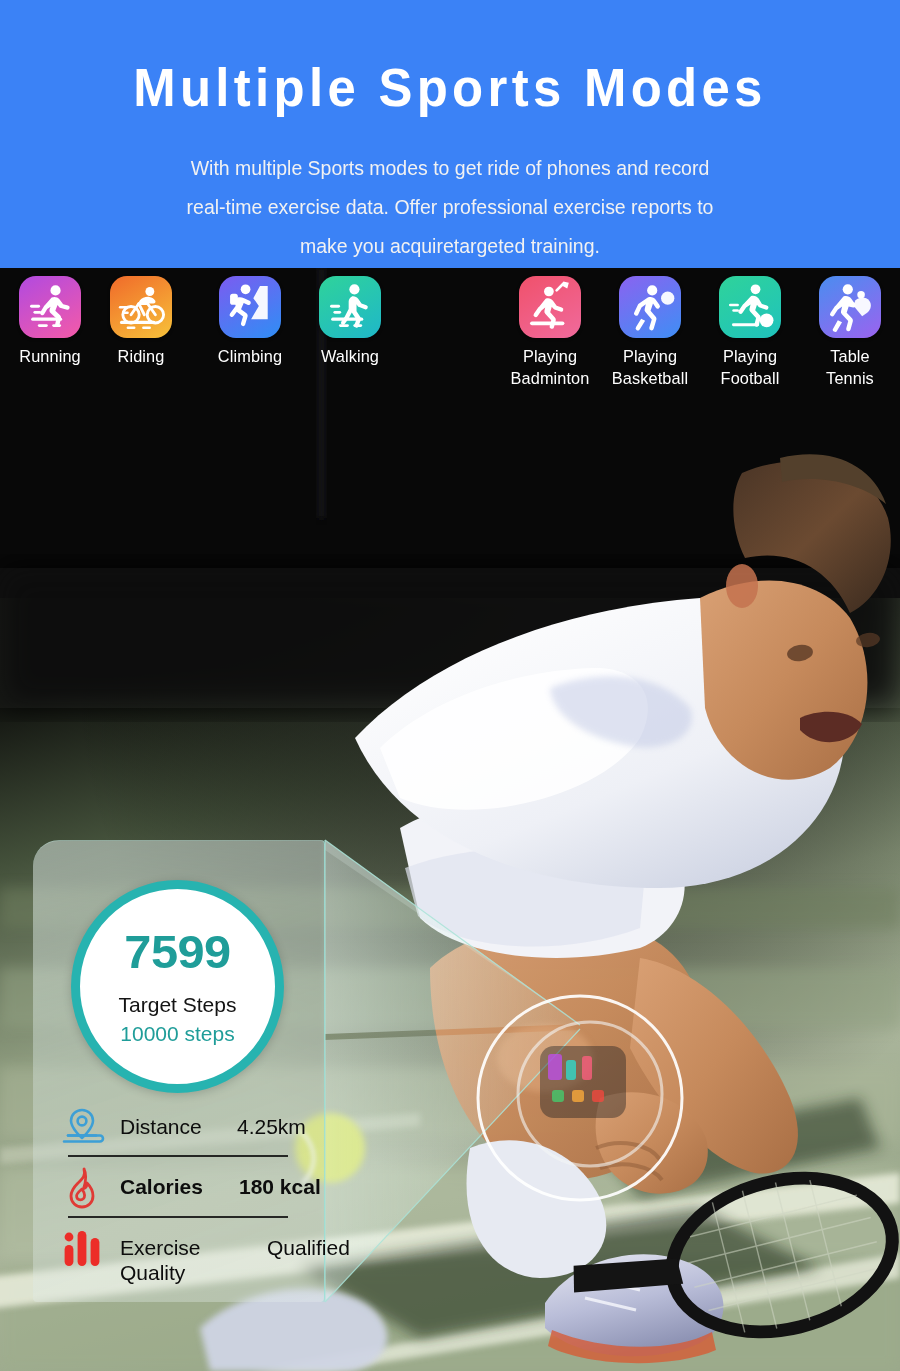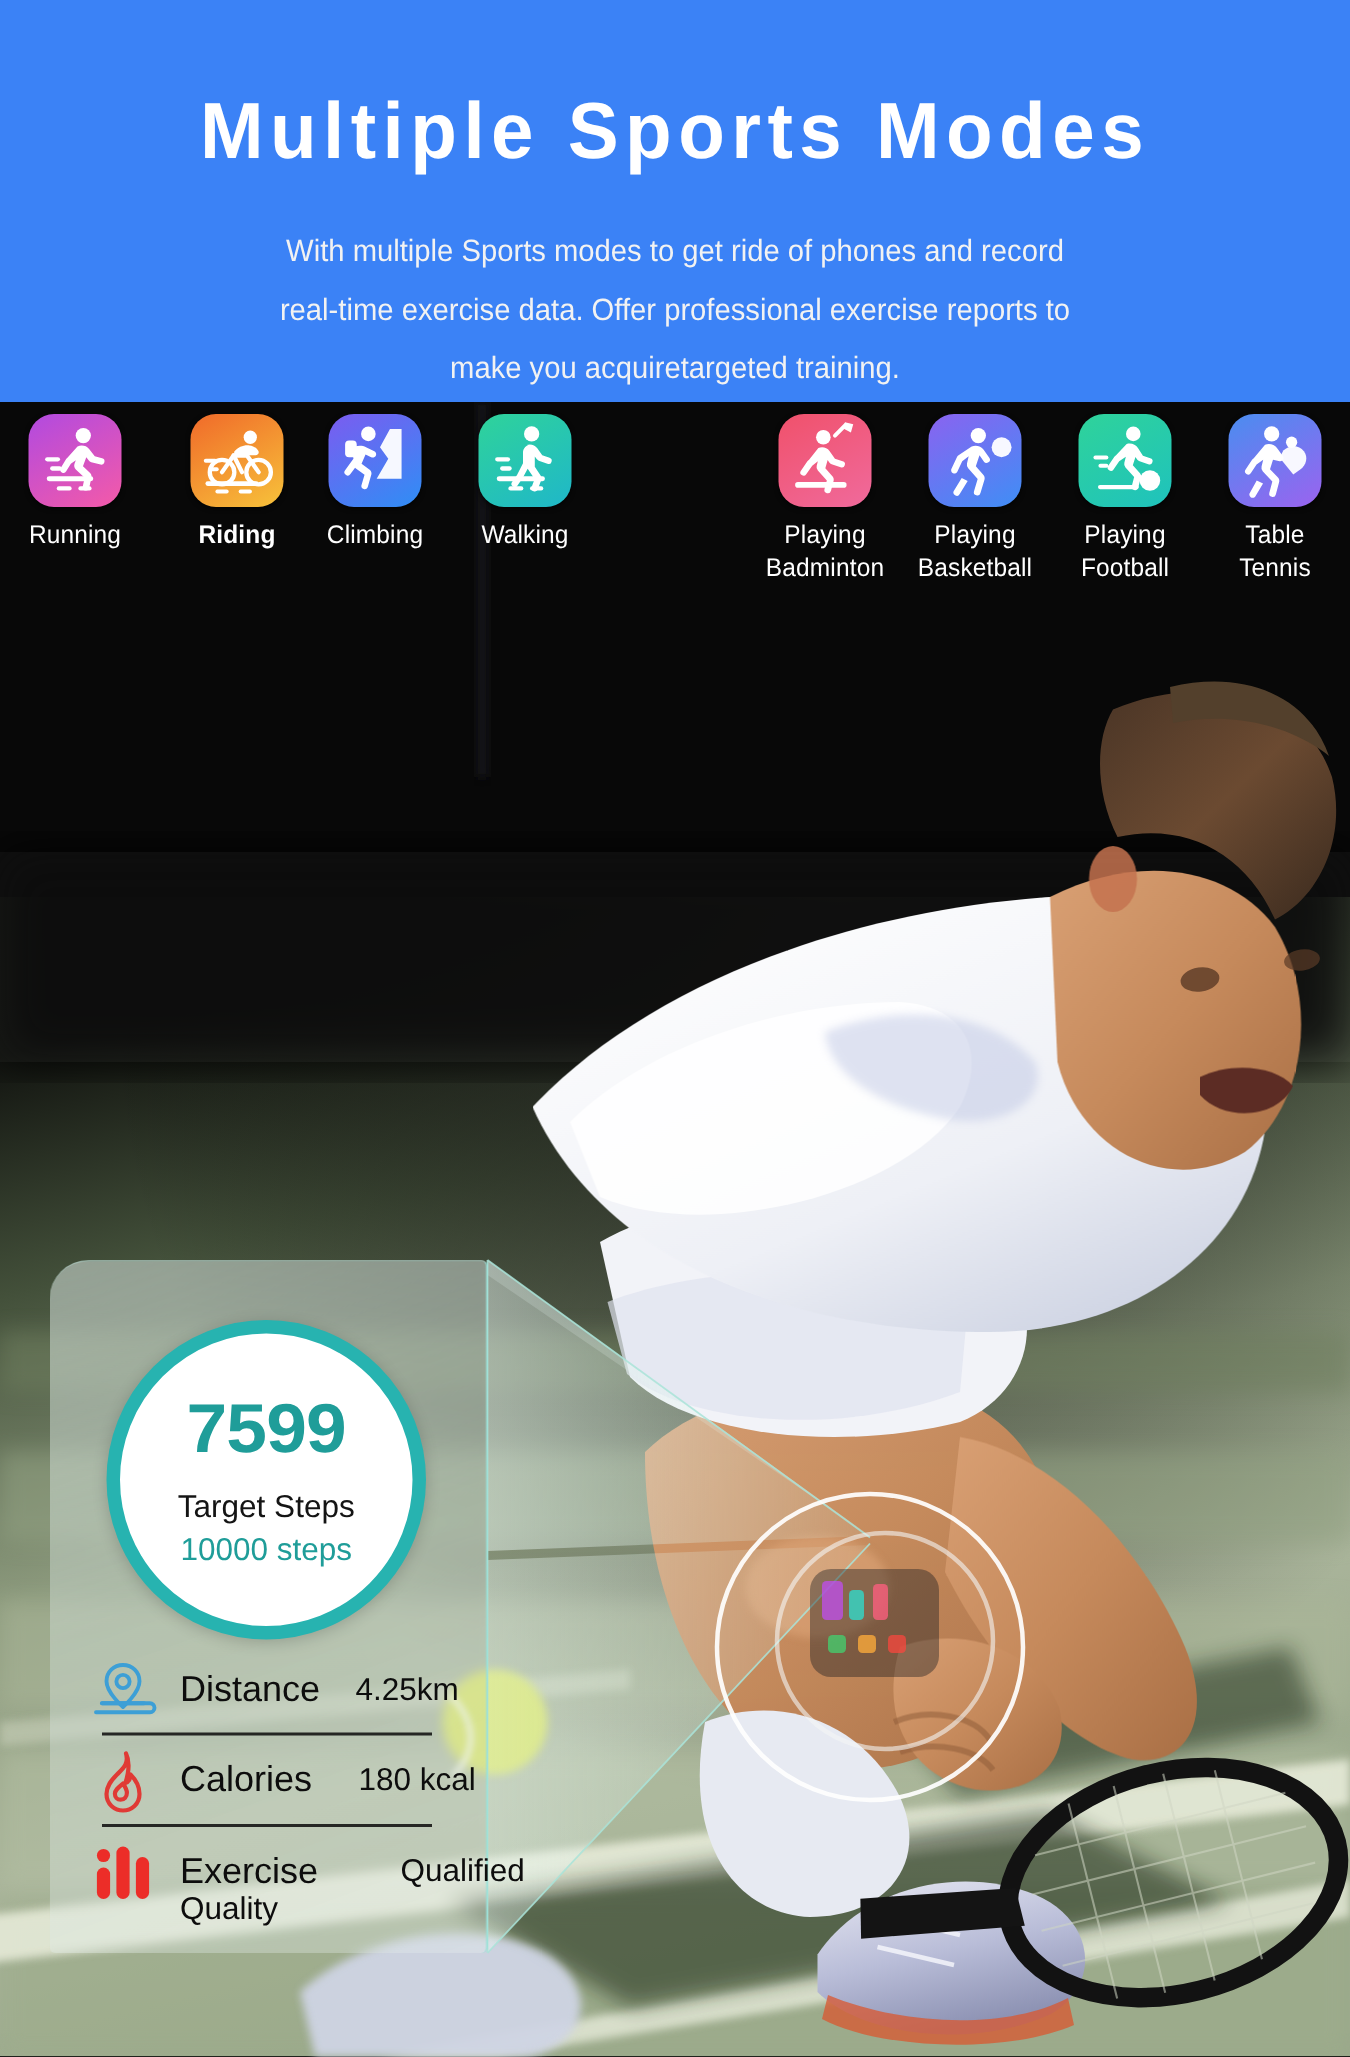--- a/index.html
+++ b/index.html
@@ -79,21 +79,21 @@
     color:#141414; font-size:21px;
   }
   .steps-goal {
     position:absolute; top:133px; left:0; width:100%; text-align:center;
     color:#1f9d99; font-size:21px;
   }
 
   .stat-row { position:absolute; left:58px; width:250px; height:58px; }
   .stat-icon { position:absolute; left:0; top:0; width:48px; height:48px; }
   .stat-name {
-    position:absolute; left:62px; top:10px; color:#0d0d0d; font-size:24px;
+    position:absolute; left:62px; top:10px; color:#0d0d0d; font-size:21px;
     line-height:25px; white-space:nowrap;
   }
   .stat-val {
     position:absolute; top:10px; color:#0d0d0d; font-size:21px;
     line-height:25px; white-space:nowrap;
   }
   .stat-sub {
     position:absolute; left:62px; top:35px; color:#0d0d0d; font-size:21px;
     line-height:25px; white-space:nowrap;
   }
@@ -297,21 +297,21 @@
         <circle cx="24" cy="17" r="4.4"></circle>
         <path d="M10 31.5h28"></path>
         <path d="M6 37.5h36a3 3 0 0 0 0-6H10"></path>
       </svg>
     </span>
     <span class="stat-name">Distance</span>
     <span class="stat-val" style="left:179px;">4.25km</span>
   </div>
   <div class="divider" style="top:887px;"></div>
 
-  <div class="stat-row" style="top:896px;">
+  <div class="stat-row" style="top:896px;font-weight:bold;">
     <span class="stat-icon">
       <svg viewBox="0 0 48 48" width="48" height="48" fill="none" stroke="#e03a35" stroke-width="2.8" stroke-linecap="round" stroke-linejoin="round">
         <path d="M26 5c2 7-2 10-6 14-4.5 4.5-7 8-7 13 0 6.6 5.2 11 11 11s11-4.4 11-11c0-6-3-10-6-13 0 3-1.4 5-3.4 5.6C27.4 19 29 11 26 5z"></path>
         <path d="M24 25c1.6 2.4 2.6 4 2.6 6.2 0 2.6-1.8 4.6-4.2 4.6-2.2 0-3.8-1.6-3.8-4 0-2.4 2.4-4.2 5.4-6.8z"></path>
       </svg>
     </span>
     <span class="stat-name">Calories</span>
     <span class="stat-val" style="left:181px;">180 kcal</span>
   </div>
   <div class="divider" style="top:948px;"></div>
@@ -352,21 +352,21 @@
     <rect x="11" y="37.5" width="28" height="3" rx="1.5"></rect>
     <rect x="10" y="26" width="9" height="2.6" rx="1.3"></rect>
     <rect x="13" y="31.5" width="7" height="2.6" rx="1.3"></rect>
     <rect x="17" y="43.5" width="9" height="2.6" rx="1.3"></rect>
     <rect x="30" y="43.5" width="8" height="2.6" rx="1.3"></rect>
           </g>
         </svg>
       </div>
       <div class="sport-label">Running</div>
     </div>
-    <div class="sport" style="left: 112px; font-weight: bold;">
+    <div class="sport" style="left: 95px;">
       <div class="tile" style="background: linear-gradient(150deg, rgb(240, 106, 42) 0%, rgb(247, 194, 58) 100%);">
         <svg viewBox="0 0 56 56">
           <g fill="none" stroke="#fff" stroke-width="2.6" stroke-linecap="round">
       <circle cx="19" cy="35" r="7.4"></circle>
             <circle cx="41" cy="35" r="7.4"></circle>
       <path d="M19 35l7-10h8l7 10"></path>
             <path d="M26 25l5 10"></path>
           </g>
     <g fill="#fff">
             <circle cx="36" cy="14" r="4"></circle>

